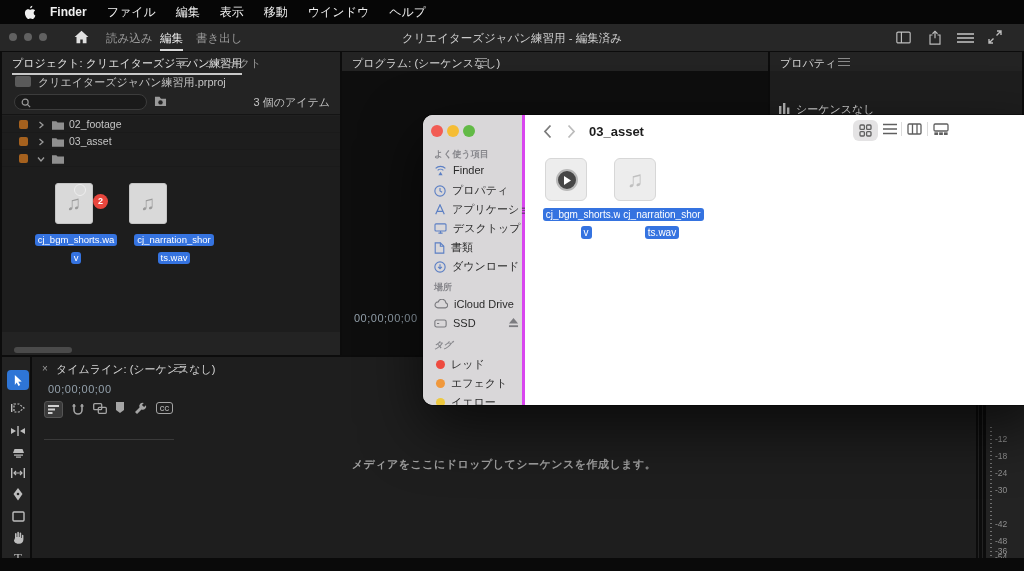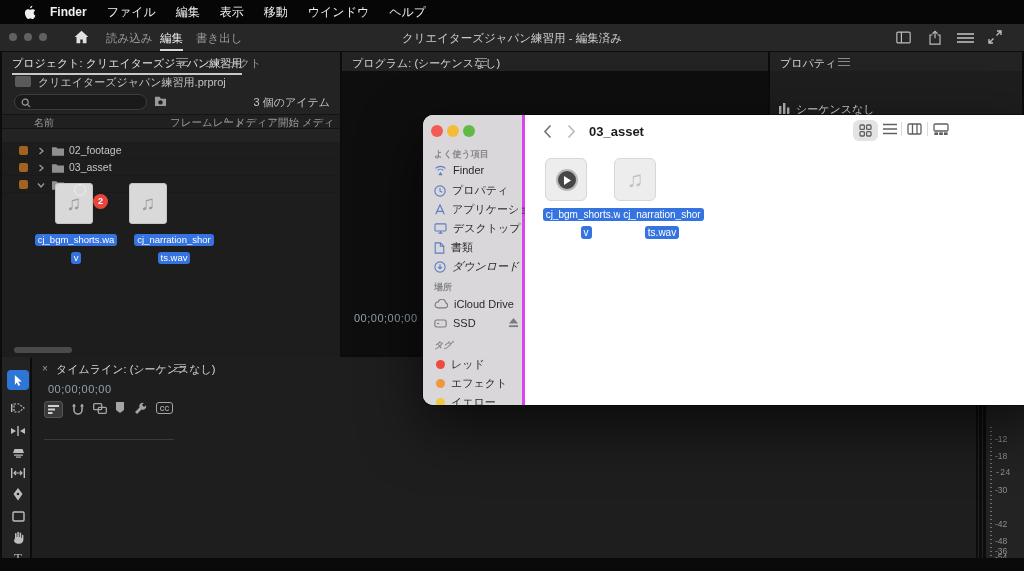--- a/index.html
+++ b/index.html
@@ -147,21 +147,21 @@
     <span class="abs txt" style="right:10px; top:43px;">3 個のアイテム</span>
 
     <div class="abs" style="left:0; top:62px; width:338px; height:15px; background:#202020; border-top:1px solid #141414; border-bottom:1px solid #141414;">
       <span class="abs dimtxt" style="left:32px; top:1px; font-size:10px;">名前</span>
       <span class="abs dimtxt" style="left:168px; top:1px; font-size:10.5px;">フレームレート</span>
       <span class="abs dimtxt" style="left:222px; top:1px; font-size:10.5px;">^</span>
       <span class="abs dimtxt" style="left:233px; top:1px; font-size:10.5px;">メディア開始</span>
       <span class="abs dimtxt" style="left:300px; top:1px; font-size:10.5px;">メディ</span>
     </div>
 
-    <div class="abs" style="left:0; top:90px; width:338px; height:216px; background:#1d1d1d;padding-left:28px;">
+    <div class="abs" style="left:0; top:64px; width:338px; height:216px; background:#1d1d1d;padding-left:28px;">
       <div class="abs rowline" style="left:0; top:0; width:338px; height:17px;">
         <span class="abs chip" style="left:17px; top:4px;"></span>
         <svg class="abs" style="left:36px; top:5px;" width="7" height="8" viewBox="0 0 7 8" fill="none" stroke="#9a9a9a" stroke-width="1.3">
             <path d="m1.5 1 3.5 3-3.5 3"></path>
           </svg>
         <svg class="abs" style="left:50px; top:4px;" width="12" height="10" viewBox="0 0 14 11" fill="#8f8f8f">
             <path d="M0 1h5l1.5 1.5H14V11H0z"></path>
           </svg>
         <span class="abs txt" style="left:67px; top:2px; font-size:10.5px;">02_footage</span>
       </div>
@@ -385,29 +385,30 @@
     </span>
     <span class="abs toolbtn" style="left:102px; top:45px;">
       <svg width="13" height="13" viewBox="0 0 13 13" fill="#a5a5a5">
           <path d="M12 3.2a3.4 3.4 0 0 1-4.5 4.3L3 12 1 10l4.5-4.5A3.4 3.4 0 0 1 9.8 1L7.9 2.9l2.2 2.2z"></path>
         </svg>
     </span>
     <span class="abs" style="left:124px; top:45px; width:17px; height:12px; border:1.2px solid #a5a5a5; border-radius:3px; color:#a5a5a5; font-size:6.5px; font-weight:bold; text-align:center; line-height:11px;">CC</span>
 
     <span class="abs" style="left:12px; top:82px; width:130px; height:1px; background:#3a3a3a;"></span>
 
+    <div class="abs" style="left:0; top:100px; width:944px; text-align:center; color:#a0a0a0; font-size:11px; font-weight:bold; letter-spacing:.5px;">メディアをここにドロップしてシーケンスを作成します。</div>
   </div>
 
   <div class="abs" style="left:978px; top:333px; width:46px; height:225px; background:#232323;">
     <span class="abs" style="left:1px; top:6px; width:3px; height:212px; background:#0c0c0c;"></span>
     <span class="abs" style="left:5px; top:6px; width:3px; height:212px; background:#0c0c0c;"></span>
     <span class="abs" style="left:12px; top:70px; width:1.5px; height:145px; background:repeating-linear-gradient(to bottom,#707070 0 1.5px,transparent 1.5px 4px);"></span>
     <span class="abs meter-label" style="left:17px; top:77px;">-12</span>
     <span class="abs meter-label" style="left:17px; top:94px;">-18</span>
-    <span class="abs meter-label" style="left:17px; top:111px;font-family:Liberation Mono, monospace;">-24</span>
+    <span class="abs meter-label" style="left:17px; top:111px;">-24</span>
     <span class="abs meter-label" style="left:17px; top:128px;">-30</span>
     <span class="abs meter-label" style="left:17px; top:149px;margin-top:40px;">-36</span>
     <span class="abs meter-label" style="left:17px; top:162px;">-42</span>
     <span class="abs meter-label" style="left:17px; top:179px;">-48</span>
     <span class="abs meter-label" style="left:17px; top:195px;">-54</span>
     <span class="abs meter-label" style="left:19px; top:211px;">dB</span>
   </div>
 
   <div class="abs" style="left:0; top:534px; width:1024px; height:13px; background:#0a0a0a;"></div>
 </div>
@@ -449,21 +450,21 @@
         </svg>
       <span>デスクトップ</span>
     </div>
     <div class="abs f-item" style="left:11px; top:125px;">
       <svg class="f-ic" width="11" height="12" viewBox="0 0 12 14" fill="none" stroke="currentColor" stroke-width="1.3">
           <path d="M1 1h6l4 4v8H1z"></path>
           <path d="M7 1v4h4"></path>
         </svg>
       <span>書類</span>
     </div>
-    <div class="abs f-item" style="left:11px; top:144px;font-style:italic;">
+    <div class="abs f-item" style="left:11px; top:144px;">
       <svg class="f-ic" width="12" height="12" viewBox="0 0 14 14" fill="none" stroke="currentColor" stroke-width="1.3">
           <circle cx="7" cy="7" r="6"></circle>
           <path d="M7 3.8v5M4.8 6.8 7 9l2.2-2.2"></path>
         </svg>
       <span>ダウンロード</span>
     </div>
 
     <span class="abs f-sec" style="left:11px; top:166px;">場所</span>
     <div class="abs f-item" style="left:11px; top:183px;">
       <svg class="f-ic gray" width="14" height="10" viewBox="0 0 16 11" fill="none" stroke="currentColor" stroke-width="1.3">

